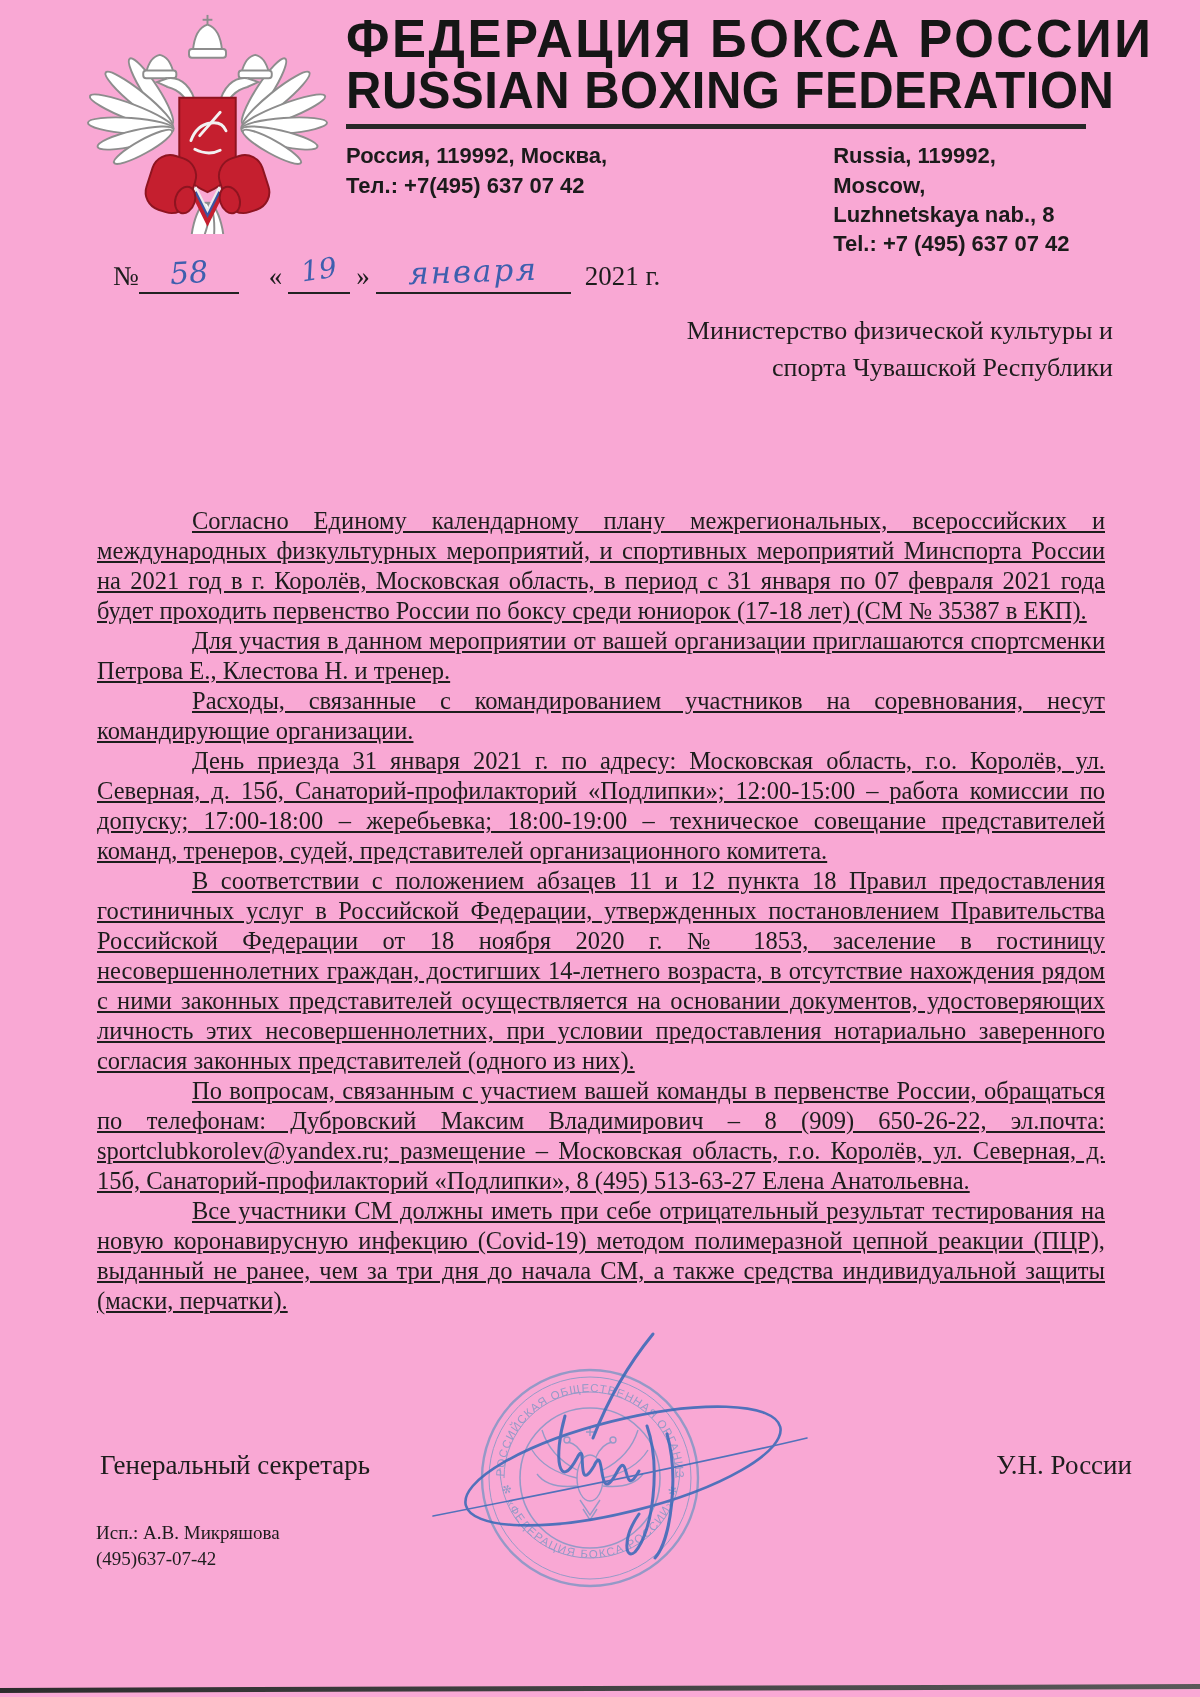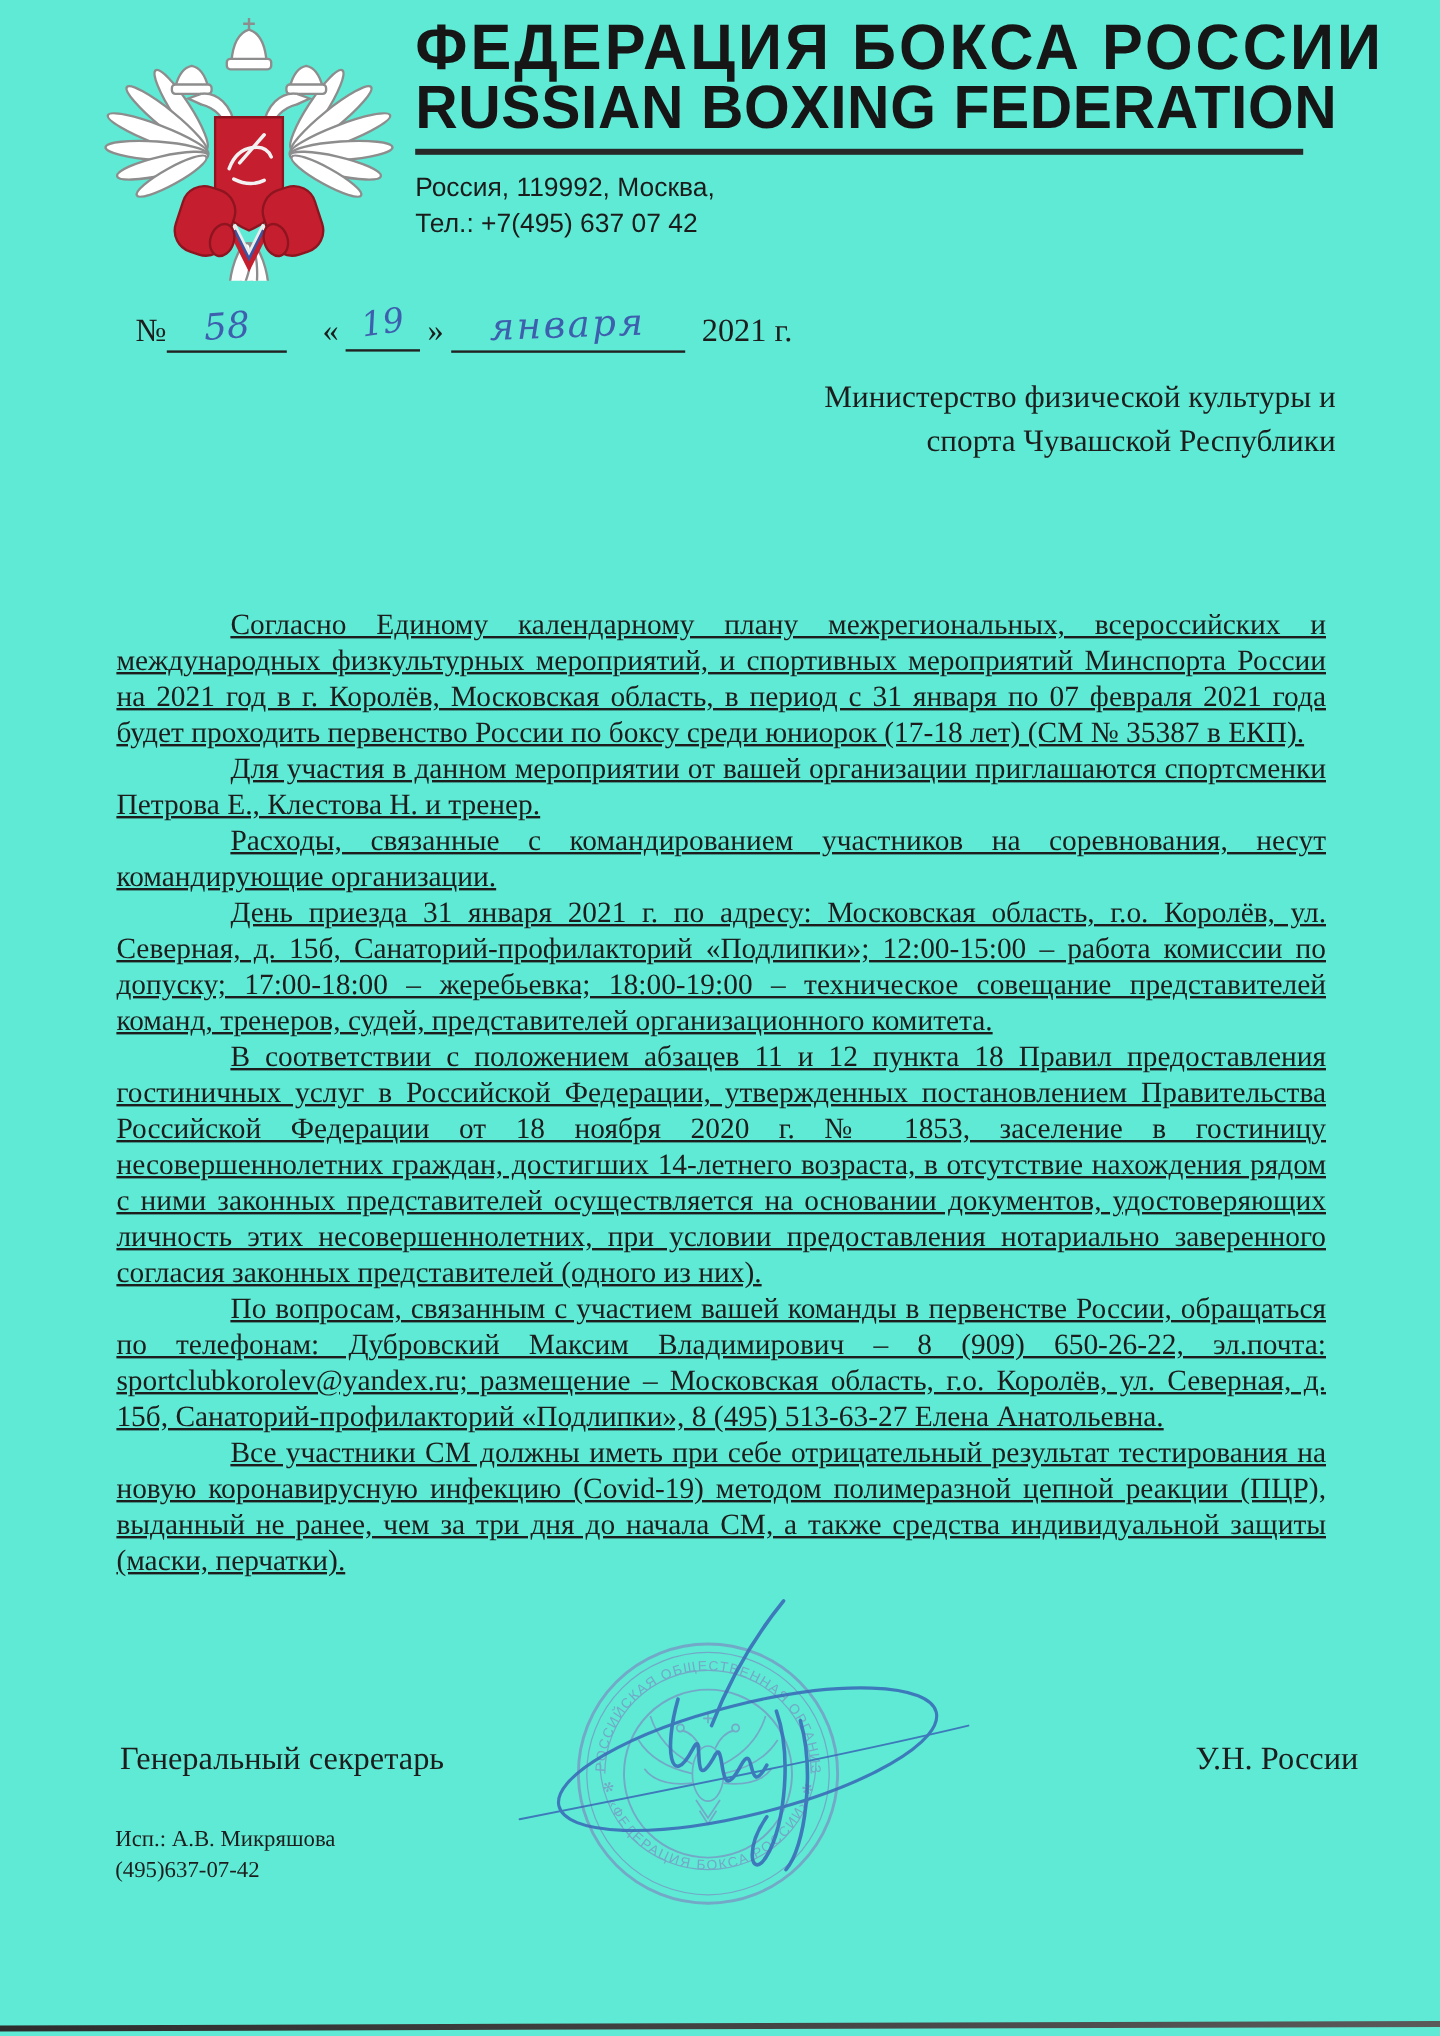--- a/index.html
+++ b/index.html
@@ -1,37 +1,37 @@
 <!DOCTYPE html>
 <html><head>
 <meta charset="utf-8">
 <style>
   html,body { margin:0; padding:0; background:#e9e9e9; }
   .page {
     position:relative; width:1200px; height:1697px; margin:0 auto;
-    background:#5eead4; overflow:hidden;
+    background:#f9a8d4; overflow:hidden;
     font-family:"Liberation Serif", serif; color:#1d1d1d;
   }
   
   .header { position:absolute; top:12px; left:85px; display:flex; }
   .emblem { width:245px; height:222px; flex:0 0 245px; }
   .head-text { margin-left:16px; width:745px; }
   .title-ru {
     font-family:"Liberation Sans", sans-serif; font-weight:bold;
     font-size:51px; line-height:1.02; letter-spacing:2.5px; white-space:nowrap;
     color:#161616; transform:scaleY(1.05); transform-origin:left top;
   }
   .title-en {
     font-family:"Liberation Sans", sans-serif; font-weight:bold;
     font-size:49px; line-height:1.05; letter-spacing:0.5px; white-space:nowrap;
     color:#161616; transform:scaleY(1.04); transform-origin:left top;
   }
   .head-rule { height:5px; background:#282828; margin:9px 0 12px 0; width:740px; }
   .addresses { display:flex; font-family:"Liberation Sans", sans-serif;
-    font-weight:normal; font-size:22px; line-height:1.33; color:#1b1b1b; }
+    font-weight:bold; font-size:22px; line-height:1.33; color:#1b1b1b; }
   .addr-ru { width:493px; }
   .addr-en { }
   
   .ref-line { position:absolute; top:256px; left:113px; font-size:27px; white-space:nowrap; }
   .blank { display:inline-block; border-bottom:2px solid #222; text-align:center; vertical-align:baseline; }
   .b-num { width:100px; margin-right:24px; }
   .b-day { width:62px; }
   .b-month { width:195px; margin-right:14px; }
   .hand { font-family:"DejaVu Serif", serif; font-style:italic; color:#3e5fae;
           display:inline-block; position:relative; top:-2px; }
@@ -138,20 +138,25 @@
     </svg>
 
     <div class="head-text">
       <div class="title-ru">ФЕДЕРАЦИЯ БОКСА РОССИИ</div>
       <div class="title-en">RUSSIAN BOXING FEDERATION</div>
       <div class="head-rule"></div>
       <div class="addresses">
         <div class="addr-ru">
           <div>Россия, 119992, Москва,</div>
           <div>Тел.: +7(495) 637 07 42</div>
+        </div>
+        <div class="addr-en">
+          <div>Russia, 119992, Moscow,</div>
+          <div>Luzhnetskaya nab., 8</div>
+          <div>Tel.: +7 (495) 637 07 42</div>
         </div>
       </div>
     </div>
   </div>
 
   <div class="ref-line">
     <span>№</span><span class="blank b-num"><span class="hand hand-num">58</span></span><span class="q">«</span><span class="blank b-day"><span class="hand hand-day">19</span></span><span class="q">»</span><span class="blank b-month"><span class="hand hand-month">января</span></span><span>2021 г.</span>
   </div>
 
   <div class="recipient">Министерство физической культуры и спорта Чувашской Республики</div>

